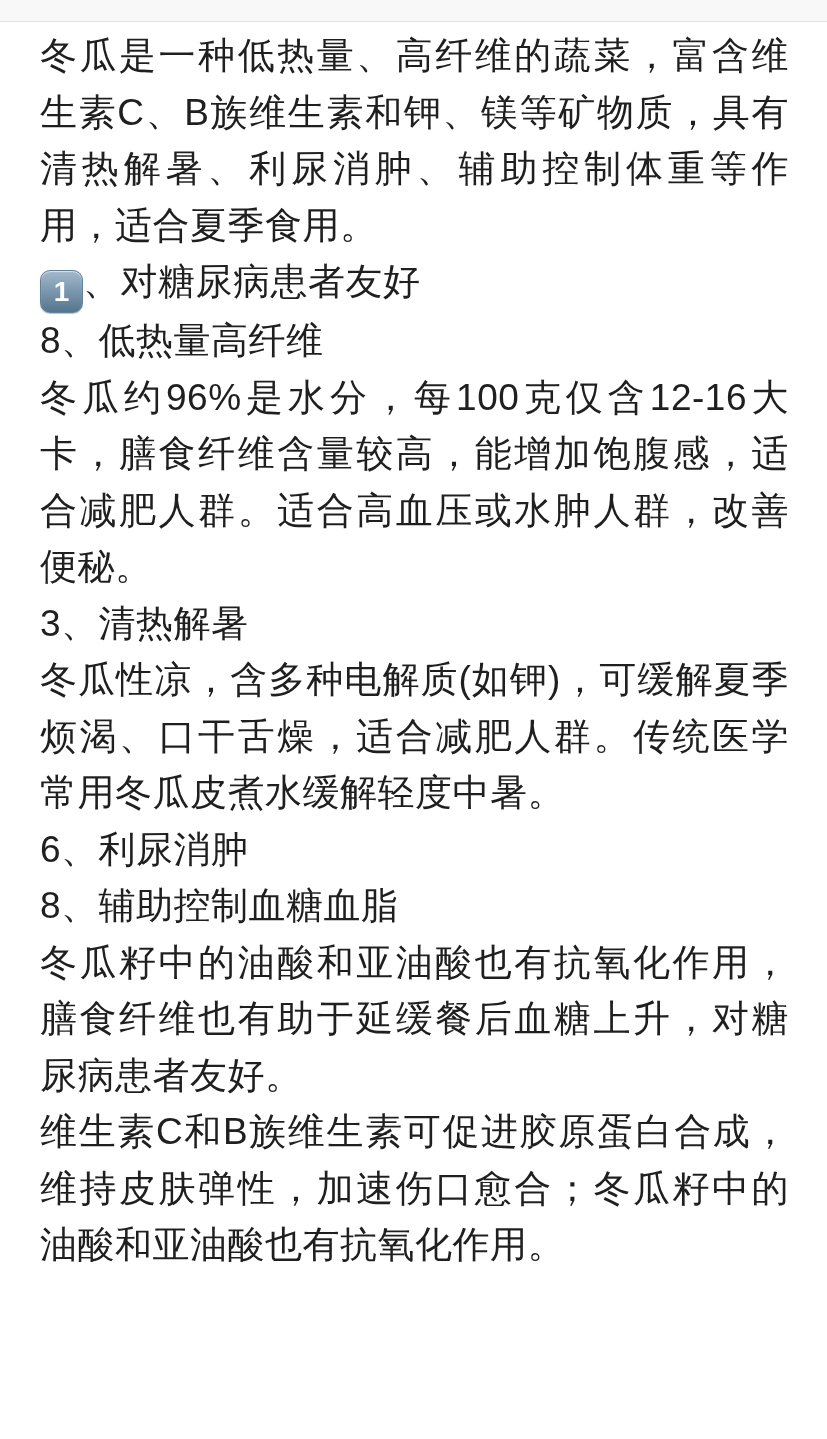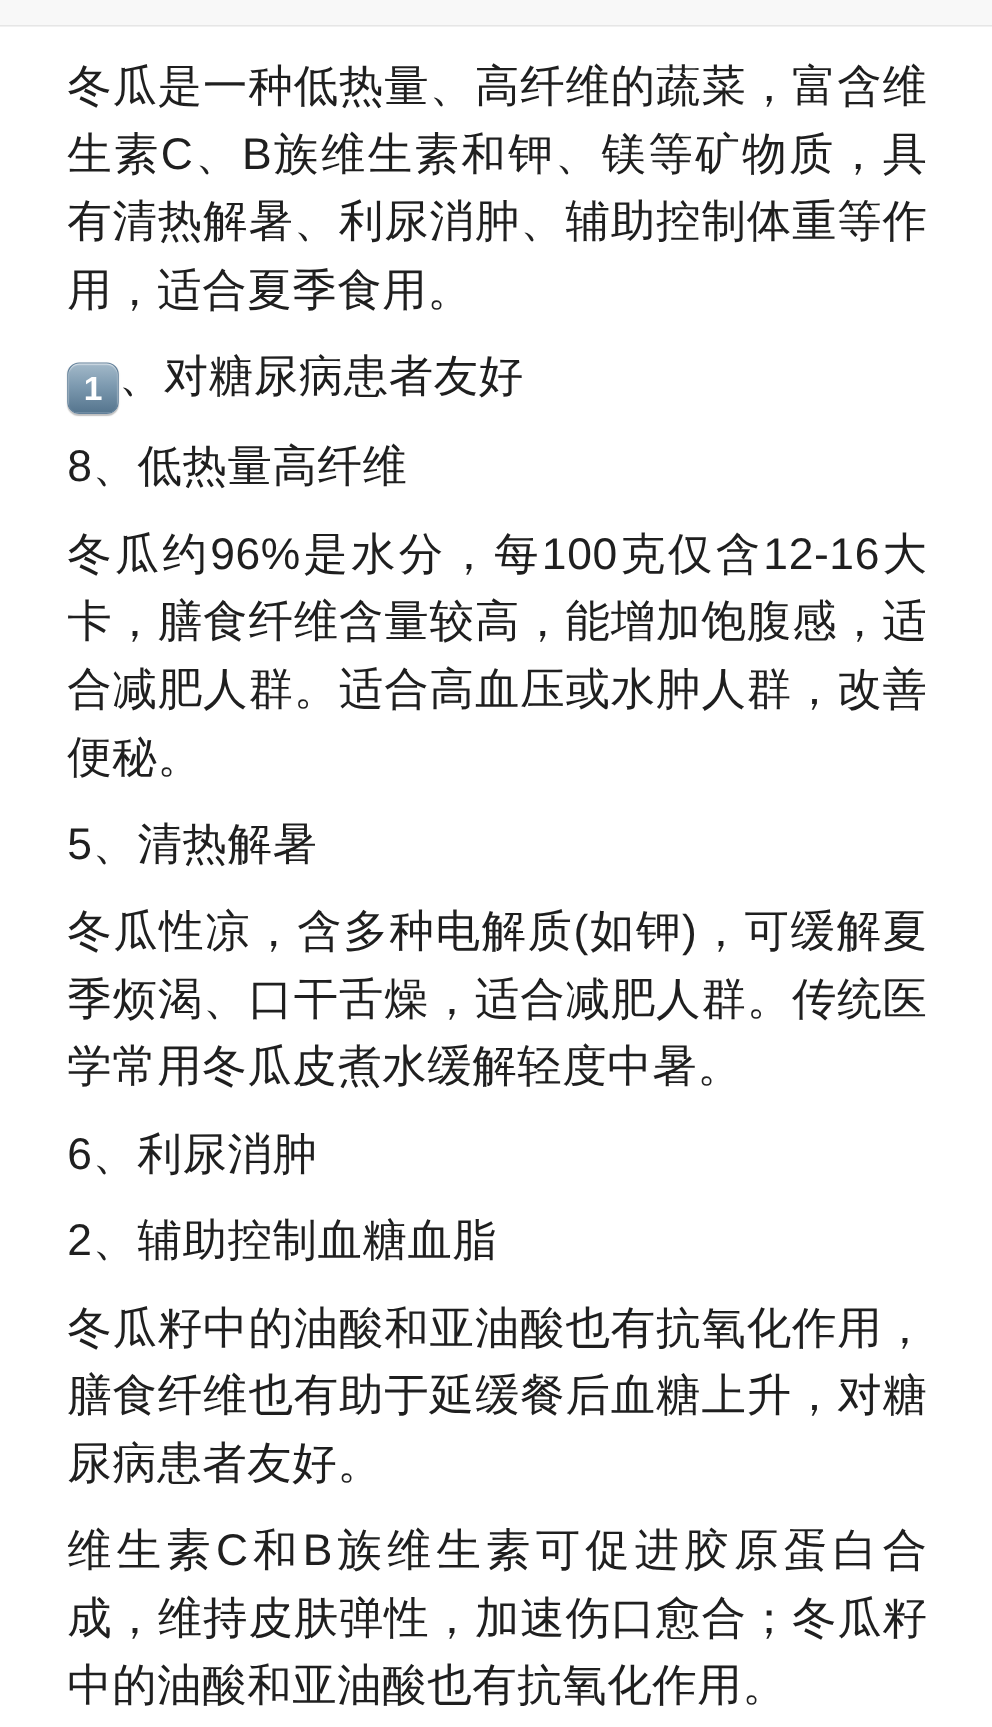--- a/index.html
+++ b/index.html
@@ -25,21 +25,21 @@
     padding: 6px 38px 0 40px;
     color: #1f1f1f;
     font-size: 37px;
     line-height: 56.5px;
     text-align: justify;
     text-justify: inter-character;
     letter-spacing: 0.5px;
     word-break: break-all;
   }
   .content p {
-    margin: 16px;
+    margin: 0;
   }
   .section-heading {
     display: block;
   }
   .keycap {
     display: inline-block;
     width: 41px;
     height: 41px;
     border-radius: 10px;
     background: linear-gradient(180deg, #a3b9c9 0%, #7d9ab0 45%, #55758e 100%);
@@ -61,23 +61,23 @@
   <div class="top-strip"></div>
 
   <div class="content">
     <p>冬瓜是一种低热量、高纤维的蔬菜，富含维生素C、B族维生素和钾、镁等矿物质，具有清热解暑、利尿消肿、辅助控制体重等作用，适合夏季食用。</p>
 
     <p class="section-heading"><span class="keycap">1</span><span>、对糖尿病患者友好</span></p>
 
     <p>8、低热量高纤维</p>
     <p>冬瓜约96%是水分，每100克仅含12-16大卡，膳食纤维含量较高，能增加饱腹感，适合减肥人群。适合高血压或水肿人群，改善便秘。</p>
 
-    <p>5、清热解暑</p>
+    <p>3、清热解暑</p>
     <p>冬瓜性凉，含多种电解质(如钾)，可缓解夏季烦渴、口干舌燥，适合减肥人群。传统医学常用冬瓜皮煮水缓解轻度中暑。</p>
 
     <p>6、利尿消肿</p>
 
-    <p>2、辅助控制血糖血脂</p>
+    <p>8、辅助控制血糖血脂</p>
     <p>冬瓜籽中的油酸和亚油酸也有抗氧化作用，膳食纤维也有助于延缓餐后血糖上升，对糖尿病患者友好。</p>
 
     <p>维生素C和B族维生素可促进胶原蛋白合成，维持皮肤弹性，加速伤口愈合；冬瓜籽中的油酸和亚油酸也有抗氧化作用。</p>
   </div>
 </div>
 
 </body></html>

